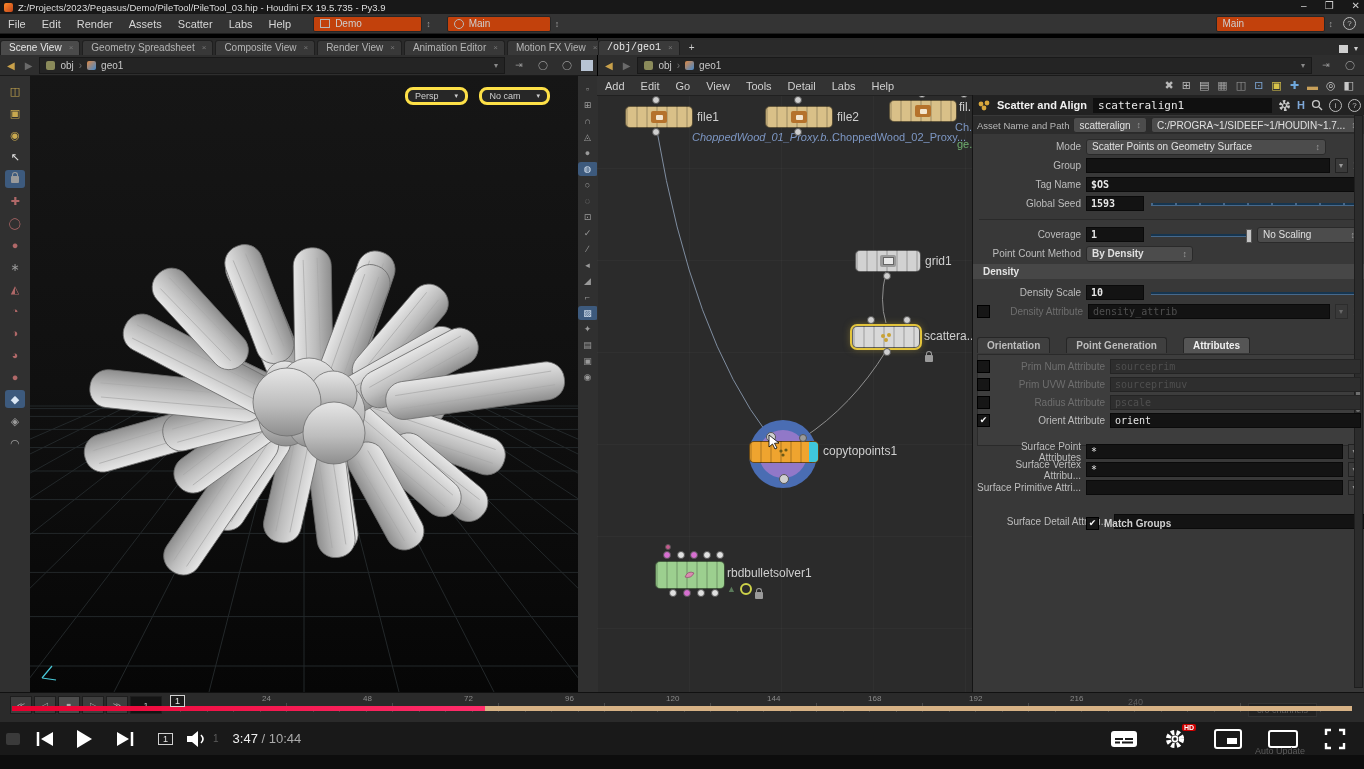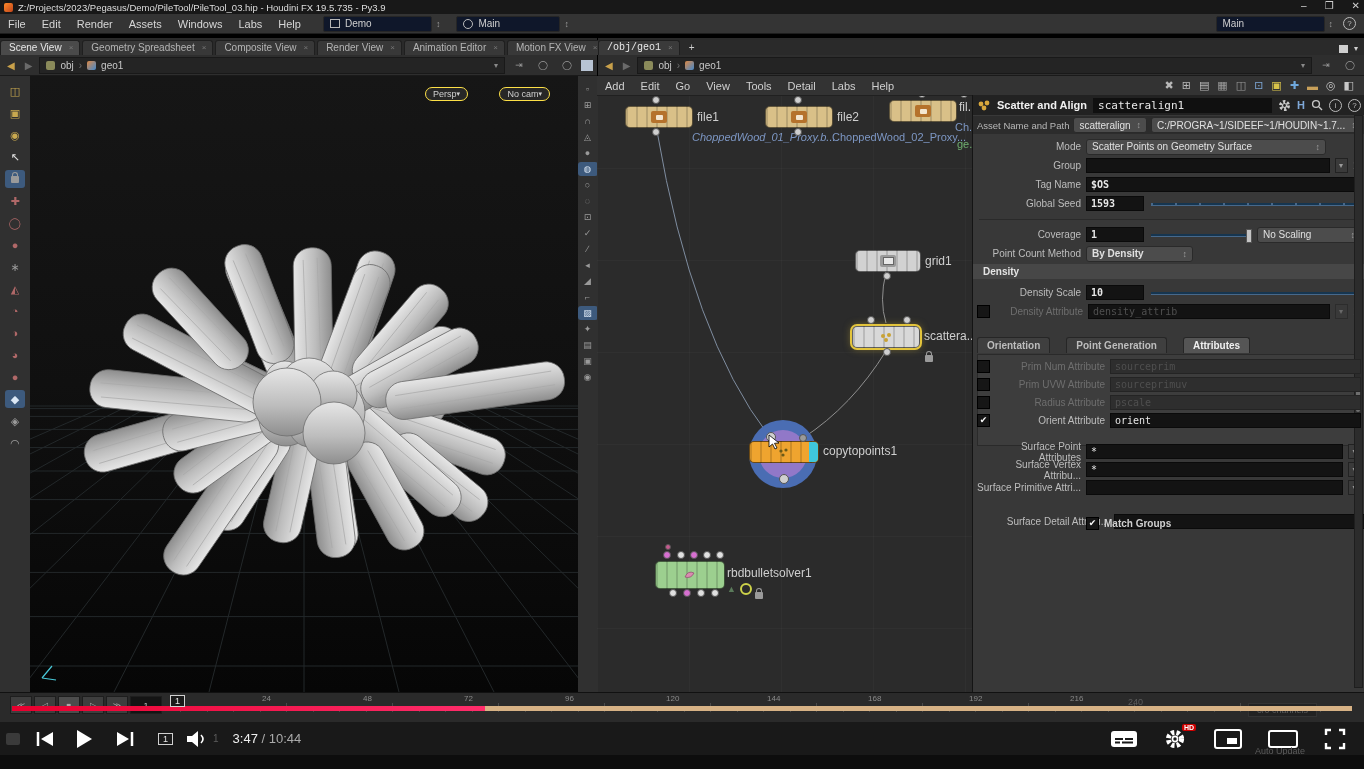--- a/index.html
+++ b/index.html
@@ -10,21 +10,21 @@
   
   .titlebar{left:0;top:0;width:1364px;height:14px;background:#181818;color:#dedede;
             font-size:9.5px;display:flex;align-items:center;}
   .appicon{width:9px;height:9px;margin:0 5px 0 4px;border-radius:2px;
            background:linear-gradient(135deg,#ff8a2a,#c0441a);}
   .winbtns{position:absolute;right:4px;top:0;display:flex;gap:18px;color:#cfcfcf;font-size:10px;}
   .winbtns span{cursor:default;}
   .menubar{left:0;top:14px;width:1364px;height:19px;background:#343434;border-bottom:1px solid #1d1d1d;
            display:flex;align-items:center;color:#d6d6d6;font-size:11px;}
   .menubar .mi{padding:0 8px;}
-  .combo{background:#0f172a;border:1px solid #262626;border-radius:2px;height:14px;
+  .combo{background:#c2410c;border:1px solid #262626;border-radius:2px;height:14px;
          display:flex;align-items:center;font-size:10px;color:#cfcfcf;padding:0 6px;gap:5px;}
   .updn{color:#9a9a9a;font-size:9px;}
   
   .tabrow{top:38px;height:17px;background:#2a2a2a;display:flex;align-items:flex-end;
           font-size:10px;color:#b4b4b4;border-bottom:1px solid #1c1c1c;}
   .ptab{background:#383838;border:1px solid #1f1f1f;border-bottom:none;border-radius:3px 3px 0 0;
         padding:1px 6px 2px 8px;margin-right:2px;display:flex;gap:7px;align-items:center;white-space:nowrap;}
   .ptab.active{background:#4a4a4a;color:#e8e8e8;}
   .ptab .x{color:#777;font-size:8px;}
   .plus{color:#cfcfcf;padding:0 7px 2px;}
@@ -42,22 +42,22 @@
   
   .vtoolbar{background:#303030;display:flex;flex-direction:column;align-items:center;gap:4px;padding-top:6px;}
   .tico{width:20px;height:18px;display:flex;align-items:center;justify-content:center;
         font-size:11px;color:#9a9a9a;border-radius:3px;}
   .tico.hl{background:#3d5a7d;color:#dce8f5;}
   .tico.warm{color:#c9a94f;}
   .tico.red{color:#b06868;}
   .tico.small{height:14px;font-size:9px;}
   
   .viewport{left:30px;top:76px;width:548px;height:616px;background:#0c0c0c;overflow:hidden;}
-  .pill{background:rgba(42,42,42,.85);border:1px solid #fde047;border-radius:8px;color:#cfcfcf;
-        font-size:9px;padding:1px 7px;display:flex;gap:0;align-items:center;}
+  .pill{background:rgba(42,42,42,.85);border:3px solid #fde047;border-radius:8px;color:#cfcfcf;
+        font-size:9px;padding:1px 7px;display:flex;gap:16px;align-items:center;}
   
   .network{left:597px;top:76px;width:767px;height:616px;background:#2b2b2b;overflow:hidden;
            background-image:linear-gradient(rgba(255,255,255,.022) 1px,transparent 1px),
                             linear-gradient(90deg,rgba(255,255,255,.022) 1px,transparent 1px);
            background-size:92px 92px;}
   .netmenu{left:597px;top:76px;width:767px;height:19px;background:#333;border-bottom:1px solid #202020;
            display:flex;align-items:center;font-size:11px;color:#cfcfcf;z-index:6;}
   .netmenu .mi{padding:0 8px;}
   .neticons{margin-left:auto;display:flex;gap:8px;align-items:center;padding-right:10px;font-size:11px;}
   .node{position:absolute;height:20px;border-radius:5px;border:1px solid rgba(0,0,0,.55);
@@ -140,21 +140,21 @@
     <span>❐</span>
     <span>✕</span>
   </span>
 </div>
 
 <div class="abs menubar">
   <span class="mi">File</span>
   <span class="mi">Edit</span>
   <span class="mi">Render</span>
   <span class="mi">Assets</span>
-  <span class="mi">Windows</span>
+  <span class="mi">Scatter</span>
   <span class="mi">Labs</span>
   <span class="mi">Help</span>
   <span class="combo" style="width:95px;margin-left:14px;">
     <span class="sqico" style="width:8px;height:7px;background:transparent;border:1px solid #b8b8b8;"></span>
     <span>Demo</span>
   </span>
   <span class="updn" style="margin-left:4px;">↕</span>
   <span class="combo" style="width:90px;margin-left:16px;">
     <span class="circ" style="width:8px;height:8px;font-size:5px;"></span>
     <span>Main</span>

